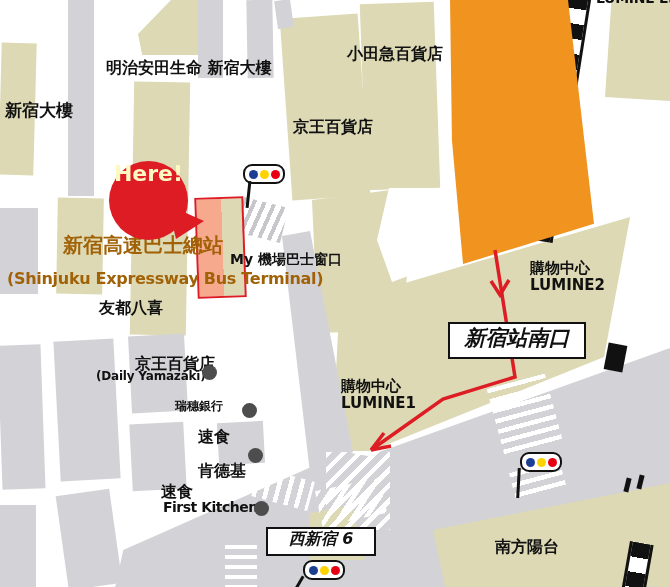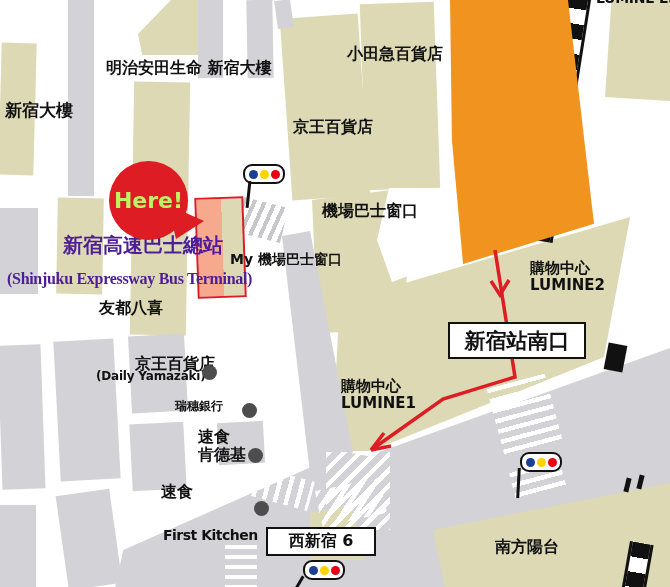--- a/index.html
+++ b/index.html
@@ -2,25 +2,25 @@
 <html><head>
 <meta charset="utf-8">
 <style>
   html,body{margin:0;padding:0;background:#fff;}
   .map{position:relative;width:670px;height:587px;overflow:hidden;background:#ffffff;
        font-family:"DejaVu Sans",sans-serif;}
   .abs{position:absolute;}
   .beige{position:absolute;background:#dcd9b4;}
   .gray{position:absolute;background:#d3d3d7;}
   .lbl{position:absolute;font-weight:bold;color:#111;white-space:nowrap;line-height:1.12;}
-  .red-lbl{color:#4c1d95;font-family:Liberation Serif, serif;}
+  .red-lbl{color:#a16207;}
   .box-label{position:absolute;background:#fff;border:2.5px solid #111;display:flex;
-             align-items:center;justify-content:center;font-weight:bold;color:#111;}
+             align-items:flex-start;justify-content:center;font-weight:bold;color:#111;font-style:italic;}
   .here-bubble{position:absolute;width:79px;height:79px;border-radius:50%;background:#dd1c24;
-               display:flex;align-items:center;justify-content:center;color:#bef264;
+               display:flex;justify-content:center;color:#fef9c3;
                font-weight:bold;font-size:22px;}
   .terminal{position:absolute;left:196px;top:197px;width:45px;height:97px;
             border:2.5px solid #dd1c24;transform:rotate(-2deg);
             background:linear-gradient(90deg,#f7a98e 0 55%,#dcd9b4 55% 100%);}
   .rail{position:absolute;box-sizing:border-box;border-left:3px solid #111;border-right:3px solid #111;
         background:repeating-linear-gradient(180deg,#111 0 15px,#fff 15px 30px);}
   .tl{position:absolute;width:38px;height:16px;background:#fff;border:2px solid #111;
       border-radius:9px;display:flex;align-items:center;justify-content:center;gap:2px;}
   .tl .dot{width:9px;height:9px;border-radius:50%;display:block;}
   .pole{position:absolute;width:2.5px;background:#111;}
@@ -78,32 +78,31 @@
 
   <div class="abs" style="left:448px;top:0;width:146px;height:264px;background:#f0931f;clip-path:polygon(1.4% 0,82.2% 0,100% 84.8%,10.3% 100%,2.7% 53%)"></div>
 
   <div class="terminal"></div>
 
   <div class="lbl" style="left:596px;top:-9px;font-size:14px;letter-spacing:-0.3px">LUMINE EST</div>
   <div class="lbl" style="left:5px;top:101px;font-size:17px">新宿大樓</div>
   <div class="lbl" style="left:106px;top:59px;font-size:16px">明治安田生命 新宿大樓</div>
   <div class="lbl" style="left:347px;top:45px;font-size:16px">小田急百貨店</div>
   <div class="lbl" style="left:293px;top:118px;font-size:16px">京王百貨店</div>
-  <div class="lbl" style="left:322px;top:202px;font-size:16px">機場巴士窗口</div>
   <div class="lbl" style="left:230px;top:252px;font-size:14px">My 機場巴士窗口</div>
   <div class="lbl red-lbl" style="left:63px;top:234px;font-size:20px">新宿高速巴士總站</div>
   <div class="lbl red-lbl" style="left:7px;top:270px;font-size:16px;letter-spacing:-0.3px">(Shinjuku Expressway Bus Terminal)</div>
   <div class="lbl" style="left:99px;top:299px;font-size:16px">友都八喜</div>
   <div class="lbl" style="left:135px;top:355px;font-size:16px">京王百貨店</div>
   <div class="lbl" style="left:96px;top:370px;font-size:12px;letter-spacing:-0.2px">(Daily Yamazaki)</div>
   <div class="lbl" style="left:175px;top:400px;font-size:12px">瑞穗銀行</div>
   <div class="lbl" style="left:198px;top:428px;font-size:16px">速食</div>
-  <div class="lbl" style="left:198px;top:446px;font-size:16px">肯德基</div>
+  <div class="lbl" style="left:198px;top:462px;font-size:16px">肯德基</div>
   <div class="lbl" style="left:161px;top:483px;font-size:16px">速食</div>
-  <div class="lbl" style="left:163px;top:528px;font-size:14px;letter-spacing:-0.5px">First Kitchen</div>
+  <div class="lbl" style="left:163px;top:500px;font-size:14px;letter-spacing:-0.5px">First Kitchen</div>
   <div class="lbl" style="left:530px;top:260px;font-size:15px">購物中心</div>
   <div class="lbl" style="left:530px;top:277px;font-size:15px">LUMINE2</div>
   <div class="lbl" style="left:341px;top:378px;font-size:15px">購物中心</div>
   <div class="lbl" style="left:341px;top:395px;font-size:15px">LUMINE1</div>
   <div class="lbl" style="left:495px;top:538px;font-size:16px">南方陽台</div>
 
   <svg class="abs" width="670" height="587" style="left:0;top:0">
     <path d="M495,250 L515,377 L443,399 L371,450" stroke="#dd1c24" stroke-width="3.5" fill="none"></path>
     <path d="M491,281 L500,295 L509,280" stroke="#dd1c24" stroke-width="3.5" fill="none"></path>
     <path d="M371,450 L384,433" stroke="#dd1c24" stroke-width="3.5" fill="none"></path>

